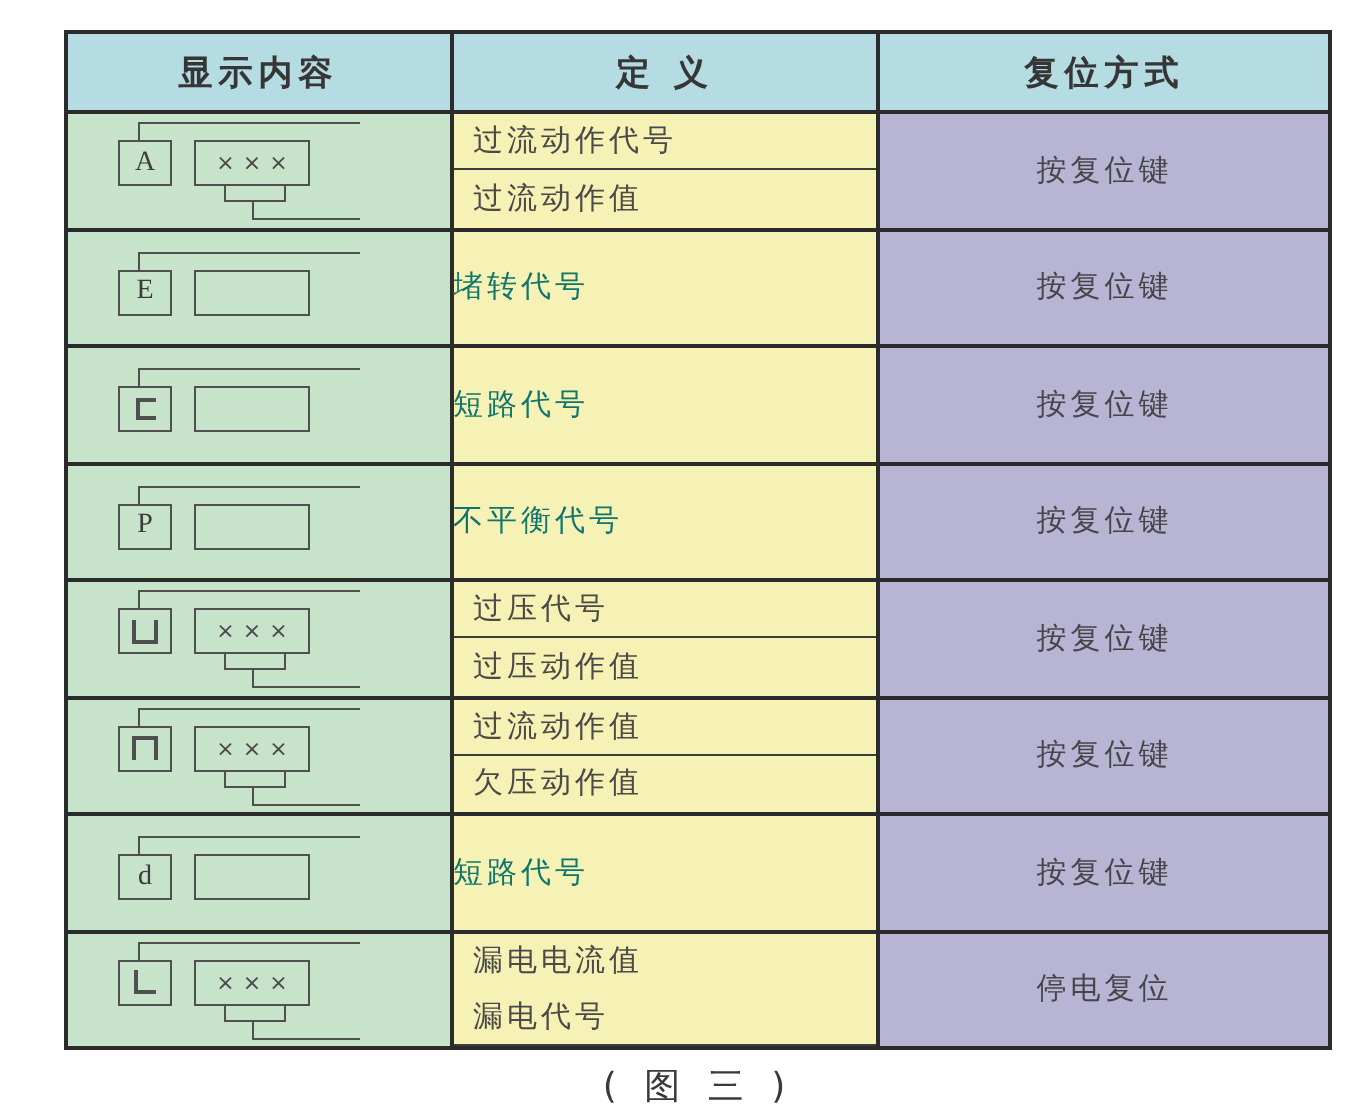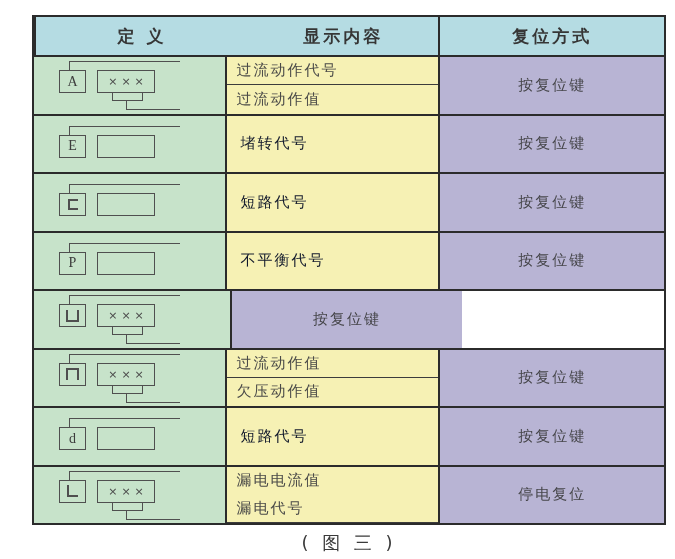--- a/index.html
+++ b/index.html
@@ -34,21 +34,21 @@
         font-size:15px;letter-spacing:2px;color:#46464a;}
   .header-row{height:38px;}
   .header-row .cell{
     background:var(--blue);
     display:flex;align-items:center;justify-content:center;
     font-size:17px;font-weight:600;letter-spacing:3px;color:#363636;
   }
   .data-row{height:58.5px;border-top:2px solid var(--border);}
   
   .def-single{height:100%;display:flex;align-items:center;
-    padding-left:14px;font-size:15px;letter-spacing:2px;color:#0f172a;}
+    font-size:15px;letter-spacing:2px;color:#0f766e;}
   .def-half{height:50%;display:flex;align-items:center;
     padding-left:10px;font-size:15px;letter-spacing:2px;color:#4a4a48;box-sizing:border-box;}
   .def-half.first{border-bottom:1.4px solid #3c3c3c;}
   
   .diagram{position:relative;width:100%;height:100%;}
   .lbox{position:absolute;left:25px;width:27px;height:23px;
     border:1.5px solid var(--stroke);box-sizing:border-box;
     display:flex;align-items:center;justify-content:center;
     font-family:"Liberation Serif","DejaVu Serif",serif;
     font-size:14px;color:#3c3c3c;}
@@ -82,22 +82,22 @@
     text-align:center;font-size:18px;letter-spacing:4px;color:#3a3a3a;
   }
 </style>
 </head>
 <body>
 
 <div class="page">
   <div class="figure-table">
 
     <div class="trow header-row">
+      <div class="cell col1">显示内容</div>
       <div class="cell col2">定 义</div>
-      <div class="cell col1">显示内容</div>
       <div class="cell col3">复位方式</div>
     </div>
 
     <div class="trow data-row">
       <div class="cell col1">
         <div class="diagram d-xxx">
           <i class="wire-top"></i>
           <span class="lbox">A</span>
           <span class="vbox">×××</span>
           <i class="bracket"></i>
@@ -160,20 +160,24 @@
         <div class="diagram d-xxx">
           <i class="wire-top"></i>
           <span class="lbox">
               <i class="glyph glyph-u"></i>
             </span>
           <span class="vbox">×××</span>
           <i class="bracket"></i>
           <i class="wire-bottom"></i>
         </div>
       </div>
+      <div class="cell col2">
+        <div class="def-half first">过压代号</div>
+        <div class="def-half">过压动作值</div>
+      </div>
       <div class="cell col3">按复位键</div>
     </div>
 
     <div class="trow data-row">
       <div class="cell col1">
         <div class="diagram d-xxx">
           <i class="wire-top"></i>
           <span class="lbox">
               <i class="glyph glyph-n"></i>
             </span>

